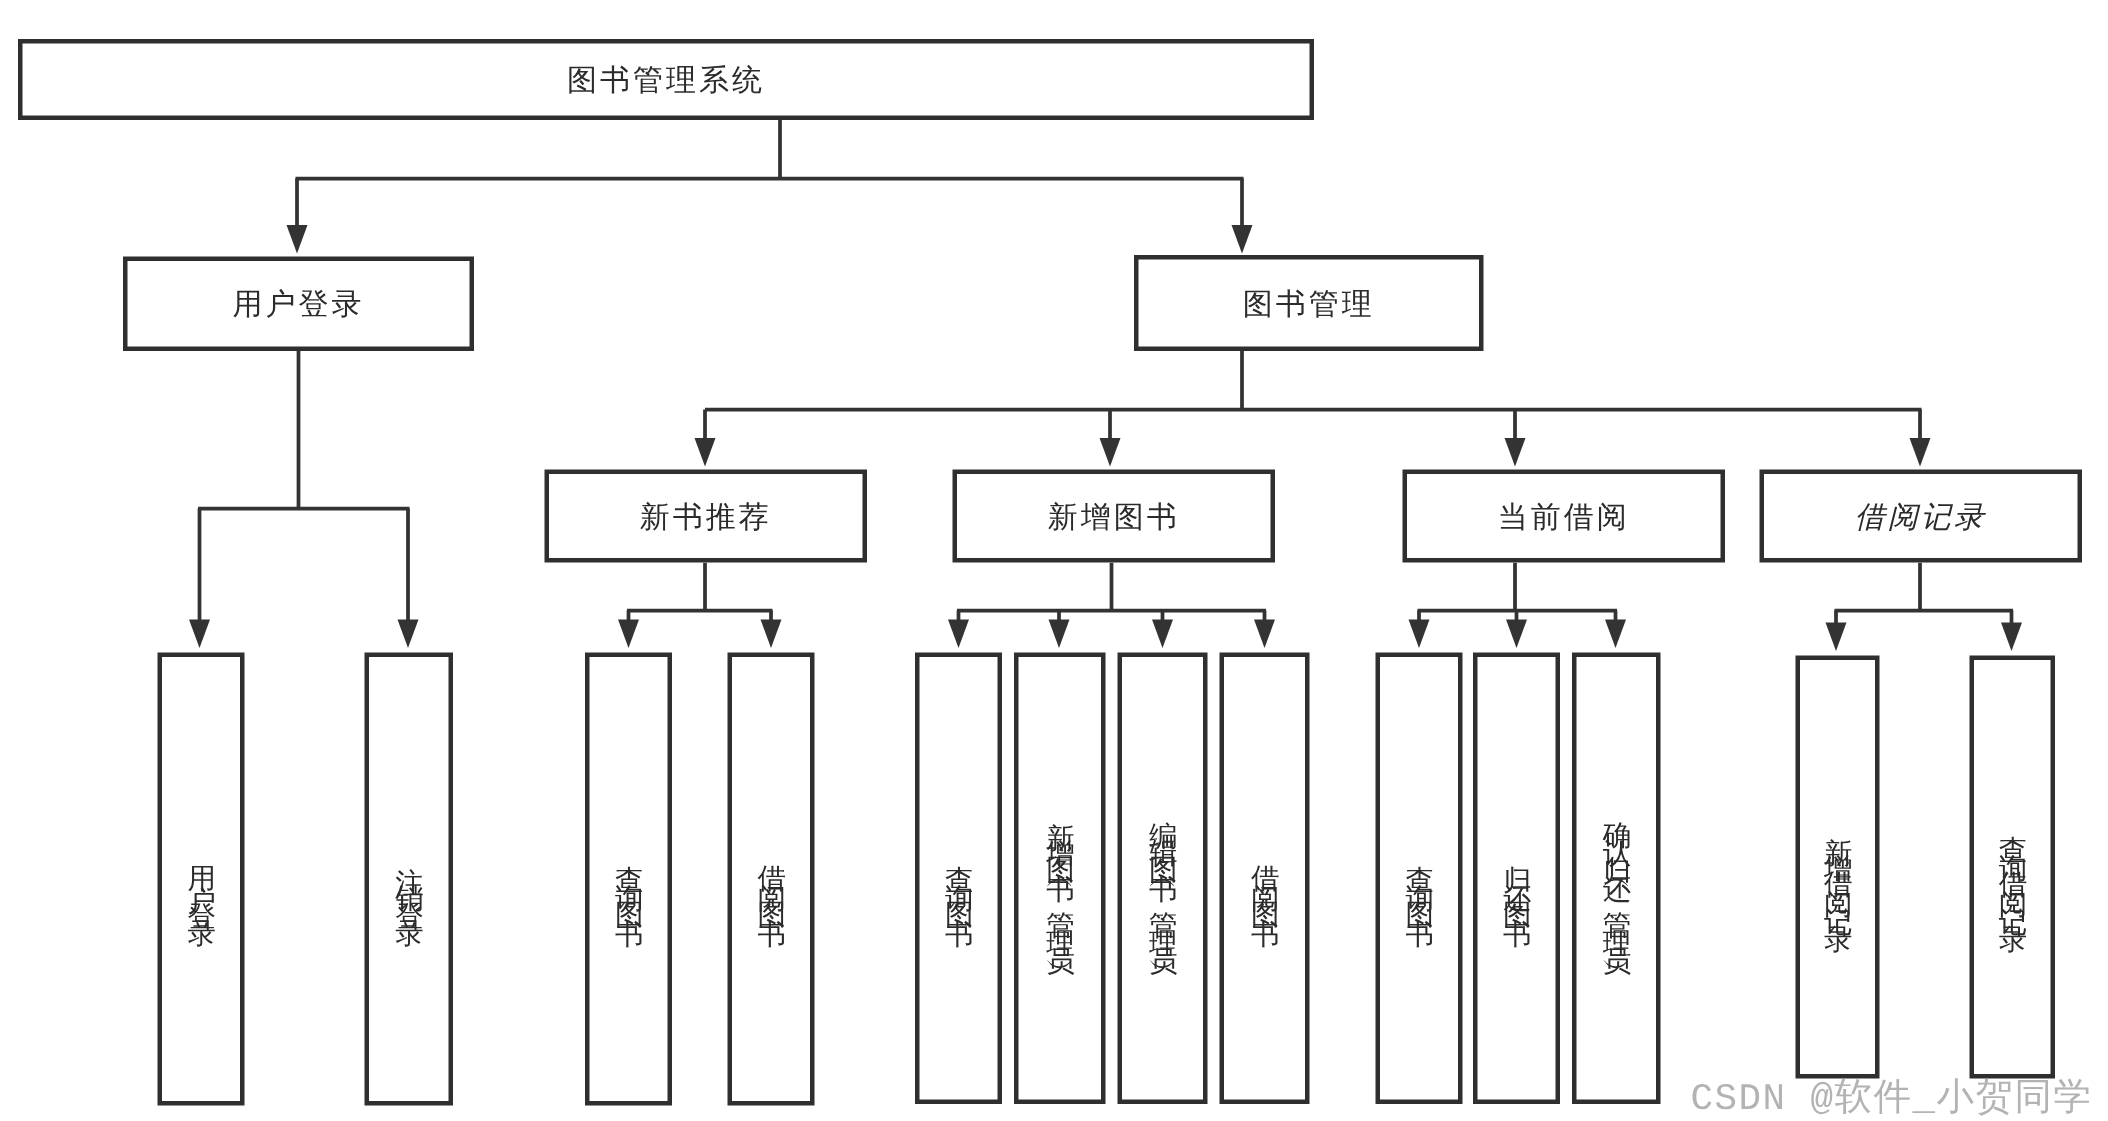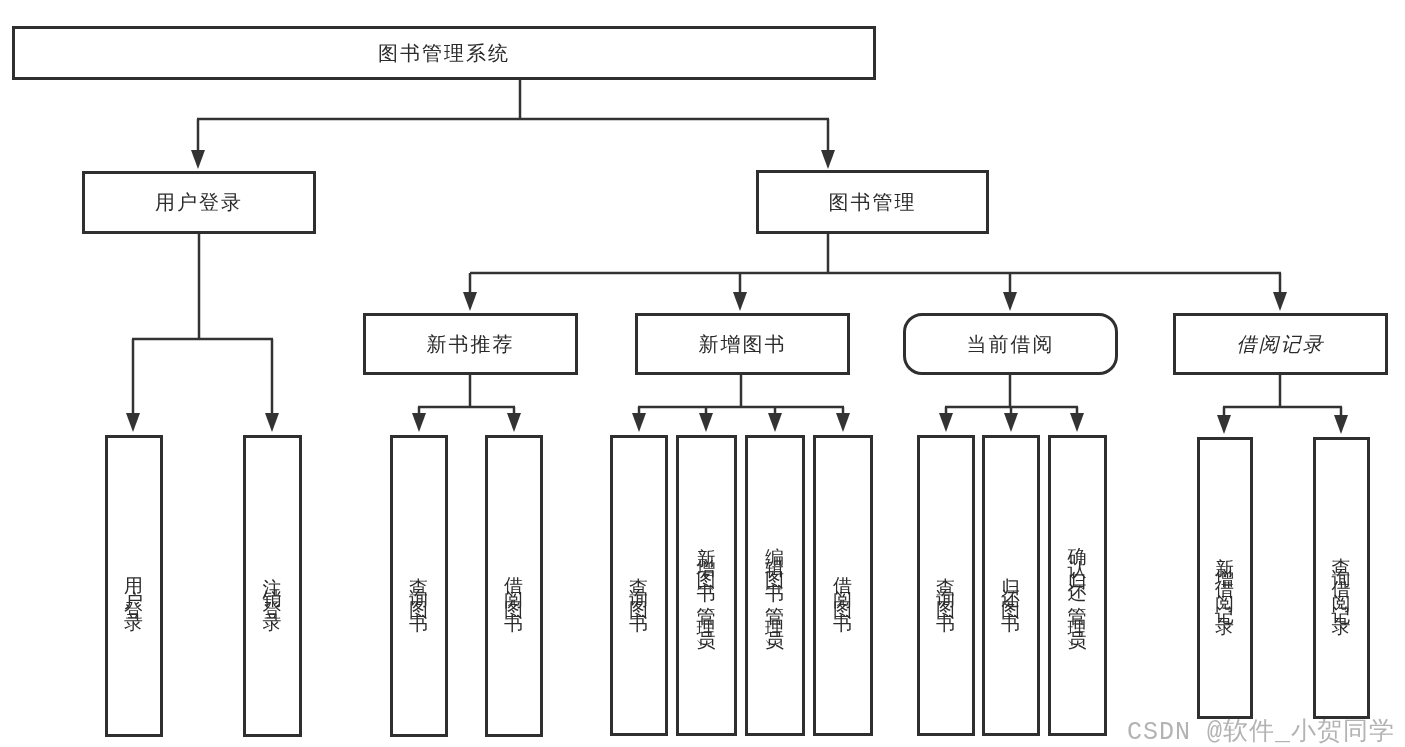--- a/index.html
+++ b/index.html
@@ -143,21 +143,21 @@
   <div class="box" style="left:712px; top:170px; width:233px; height:64px;margin-left:44px;">
     <span>图书管理</span>
   </div>
 
   <div class="box" style="left:363px; top:313px; width:215px; height:62px;">
     <span>新书推荐</span>
   </div>
   <div class="box" style="left:635px; top:313px; width:215px; height:62px;">
     <span>新增图书</span>
   </div>
-  <div class="box" style="left:903px; top:313px; width:215px; height:62px;border-radius:19px;">
+  <div class="box" style="left:935px; top:313px; width:215px; height:62px;">
     <span>当前借阅</span>
   </div>
   <div class="box" style="left:1173px; top:313px; width:215px; height:62px;font-style:italic;">
     <span>借阅记录</span>
   </div>
 
   <div class="vbox" style="left:105px; top:435px; width:58px; height:302px;">
     <span class="vtext">用户登录</span>
   </div>
   <div class="vbox" style="left:243px; top:435px; width:59px; height:302px;">

